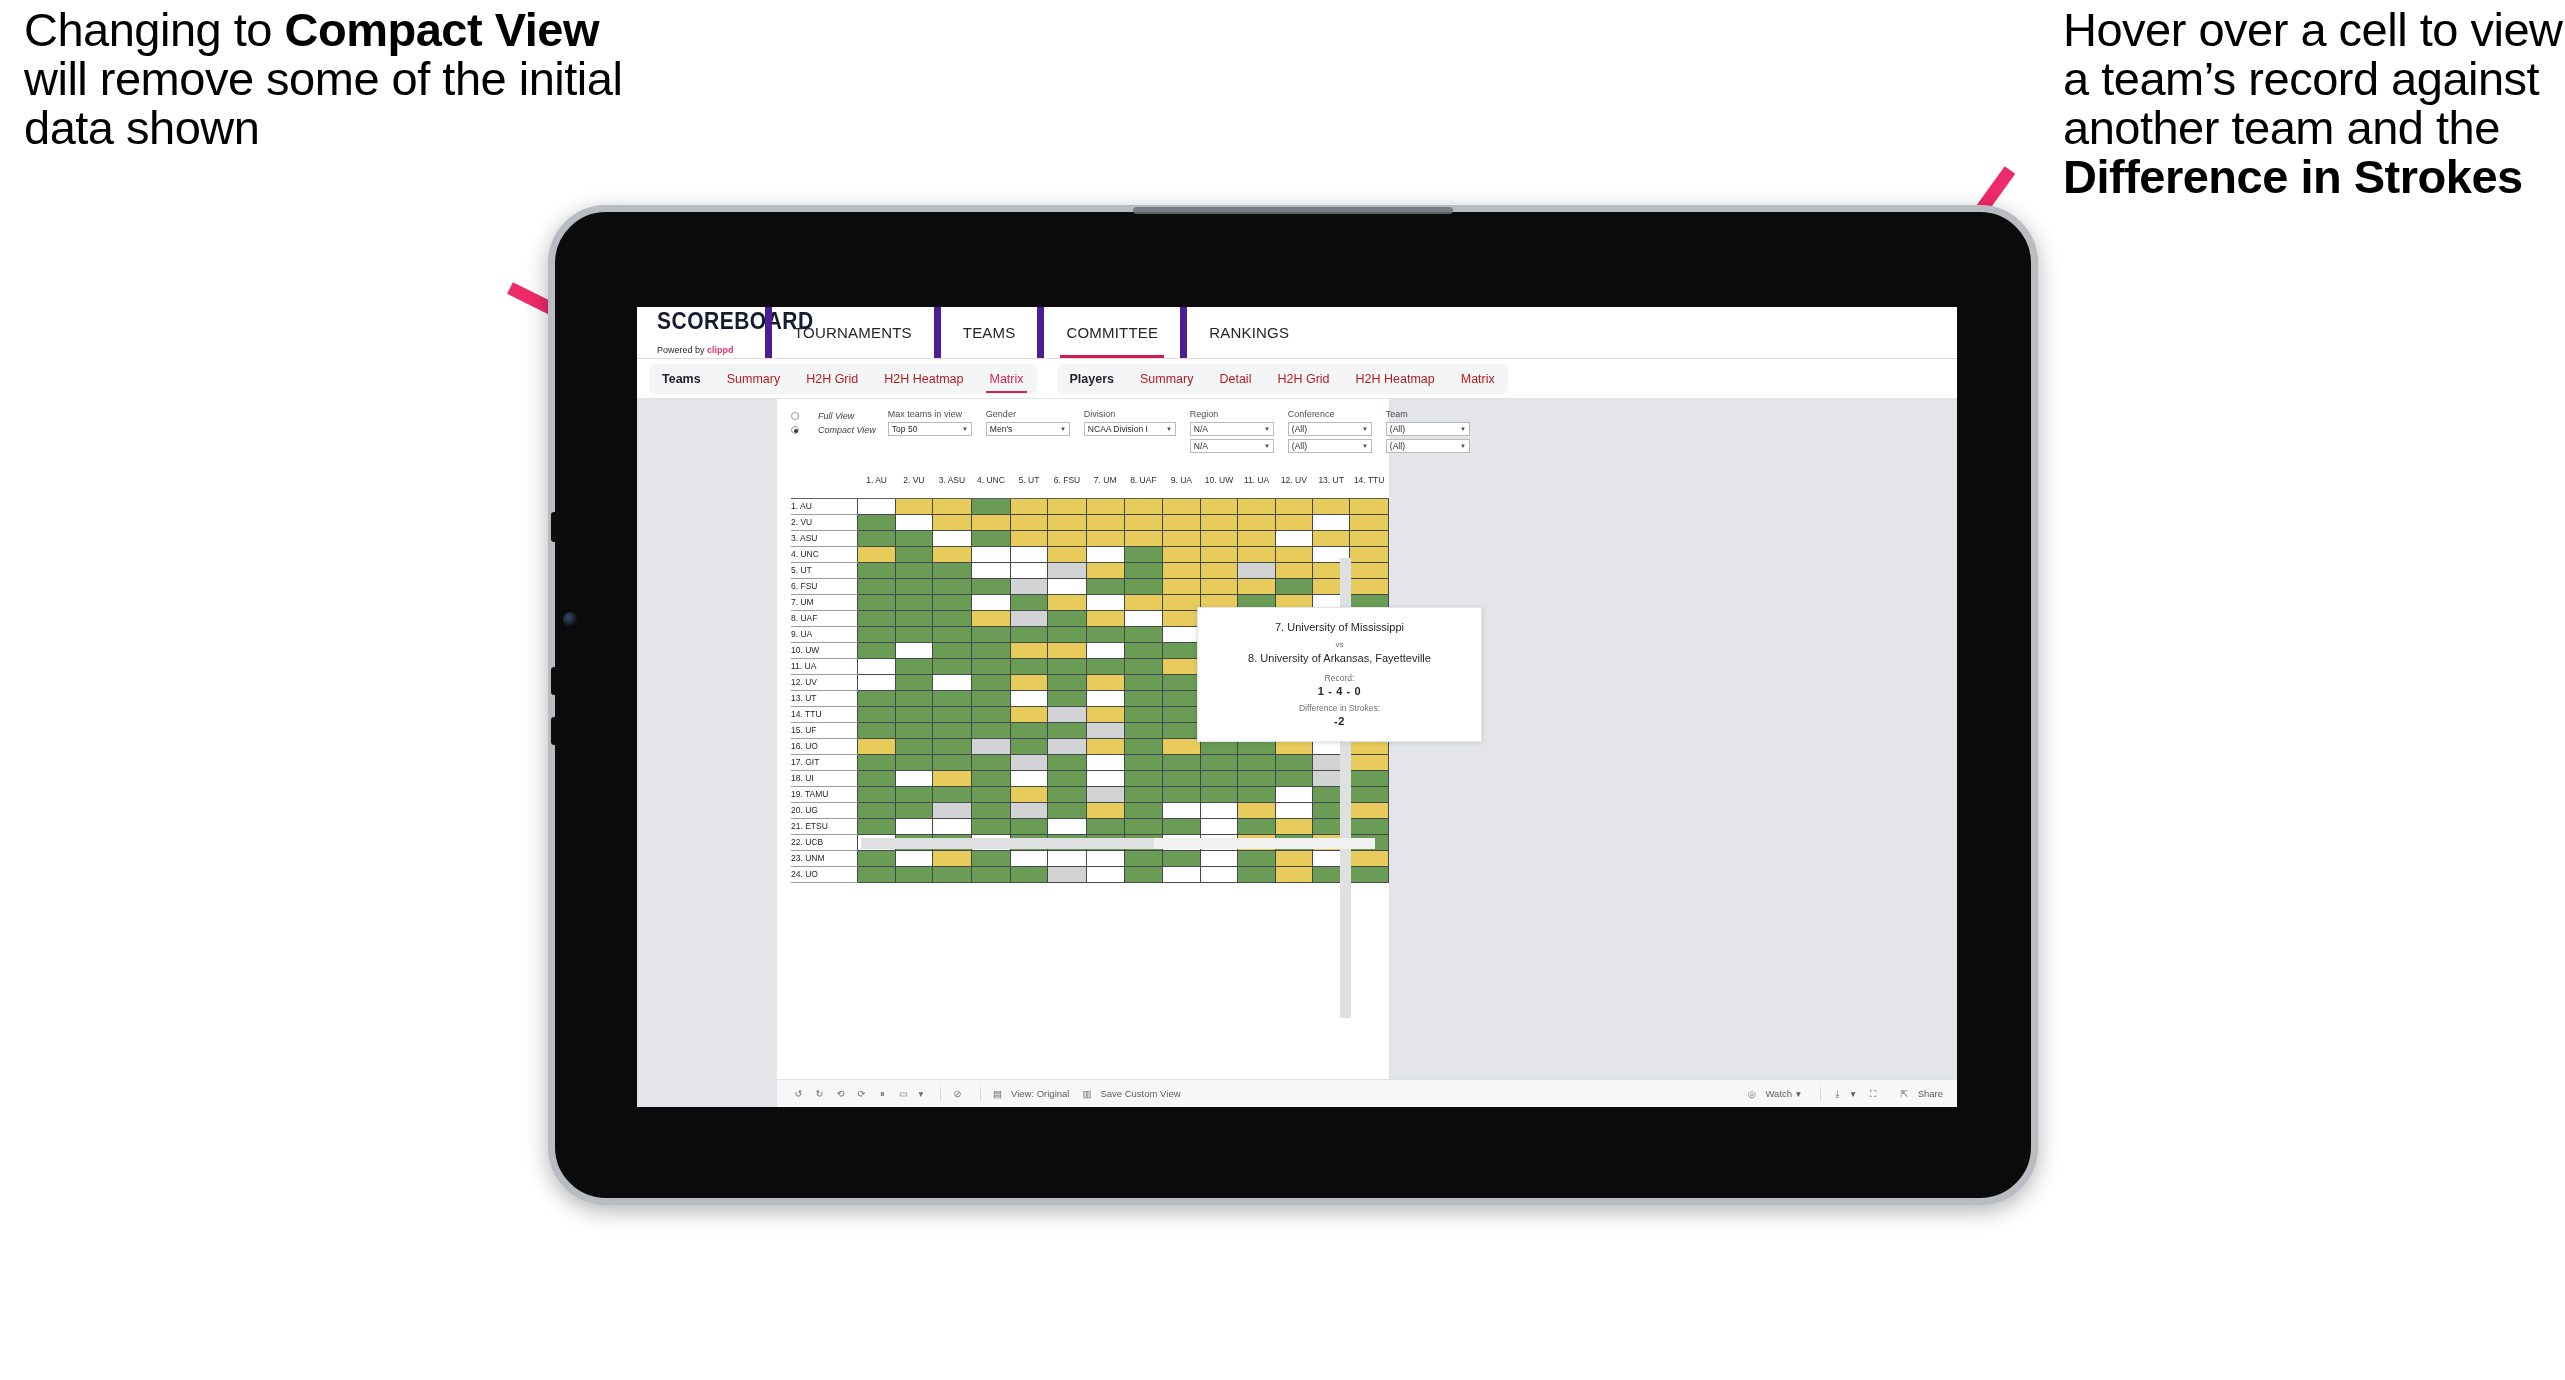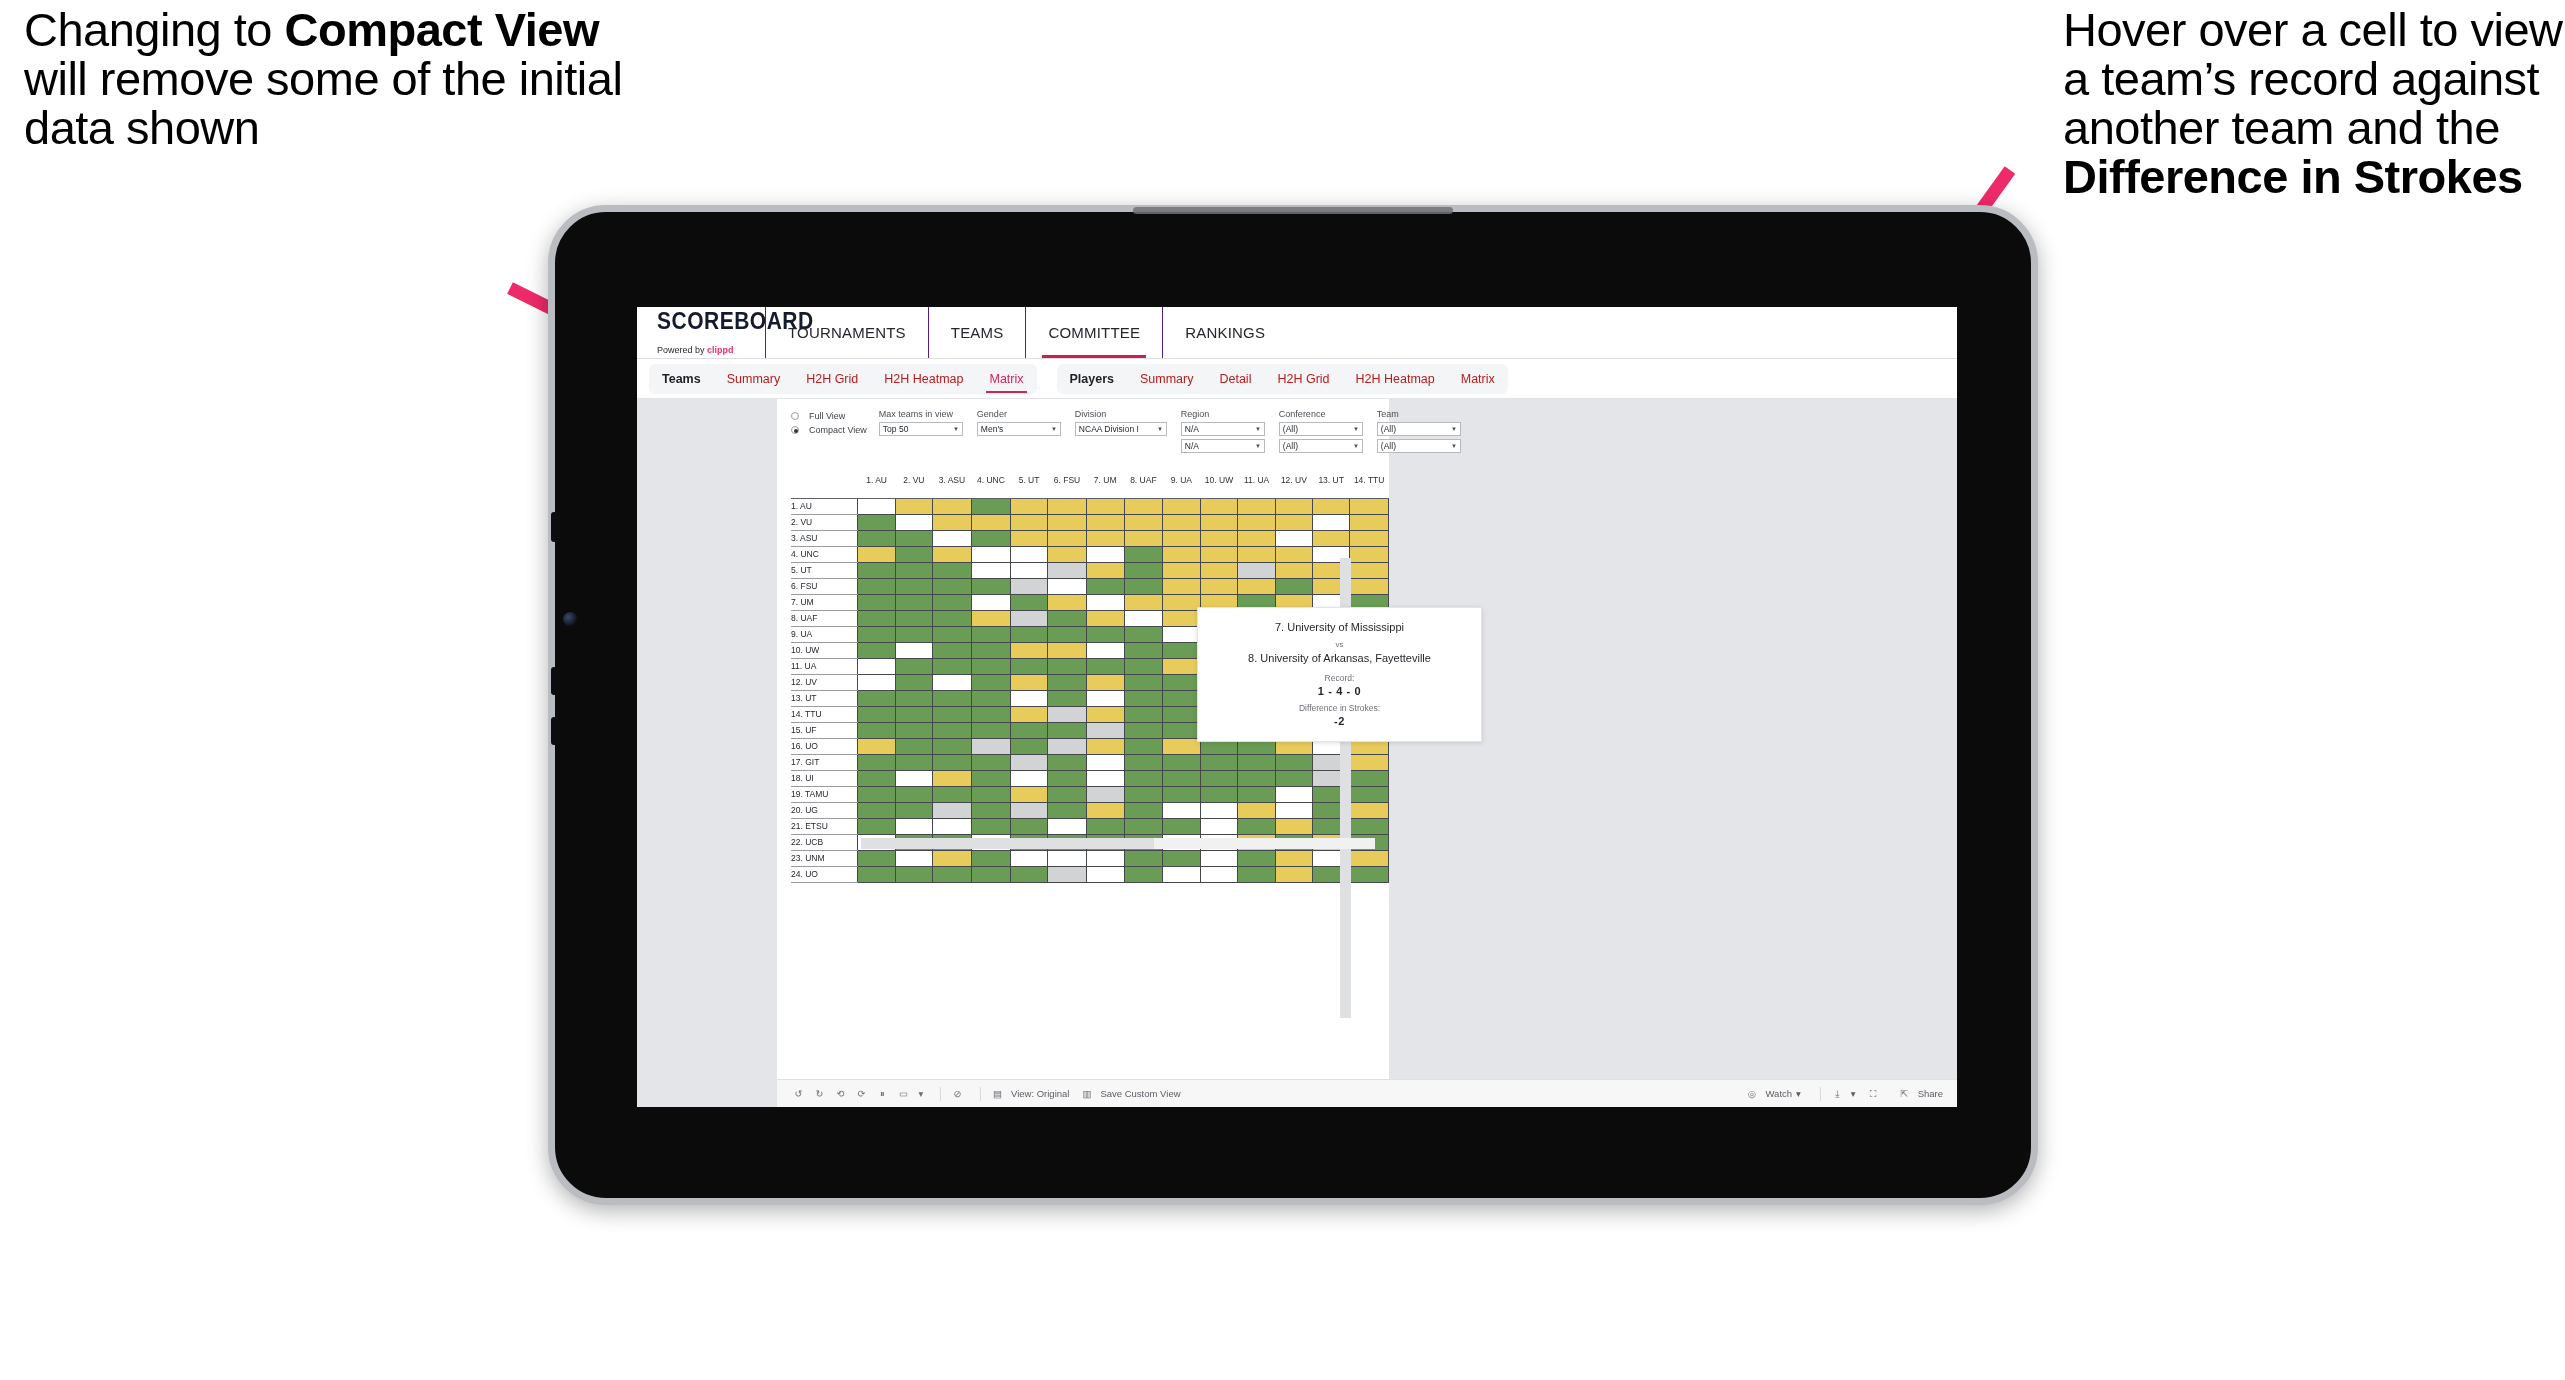--- a/index.html
+++ b/index.html
@@ -68,21 +68,21 @@
     font-weight: 800; font-size: 21px; letter-spacing: .5px;
     color:#141b2e; line-height:1;
     transform: scaleY(1.18); transform-origin: left center;
   }
   .brand-sub { font-size: 9px; color:#2a2a2a; margin-top:14px; }
   .brand-sub em { font-style: normal; color:#e8336e; font-weight:700; }
   .mainnav { display:flex; align-items:stretch; height:100%; }
   .mainnav-item {
     display:flex; align-items:center; padding: 0 22px;
     font-size: 15px; color:#23262b; letter-spacing:.2px;
-    border-left: 1px solid #4c1d95; position:relative;
+    border-left: 7px solid #4c1d95; position:relative;
     height:100%;
   }
   .mainnav-item.active:after {
     content:""; position:absolute; left:16px; right:16px; bottom:0; height:3px; background:#c8214b;
   }
 
   
   #subtabs {
     height: 40px; background:#fff; display:flex; align-items:center;
     padding-left: 12px; gap: 0px; border-bottom: 1px solid #e2e3e6;
@@ -114,21 +114,21 @@
   #filters { display:flex; padding: 10px 0 6px 14px; gap: 0px; font-size: 9px; color:#3f4348; }
   .fgroup { margin-right: 14px; }
   .flabel { font-size: 9px; color:#4a4e53; margin-bottom: 3px; white-space:nowrap; }
   .fselect {
     border:1px solid #b7babd; background:#fff; height:14px; width:84px;
     display:flex; align-items:center; justify-content:space-between;
     padding: 4px 3px; font-size: 8.5px; color:#26292d; margin-bottom:3px;
   }
   .fselect .caret { font-size:6px; color:#4a4e53; }
   .radiowrap { margin-right: 12px; padding-top:2px; }
-  .radio-line { display:flex; align-items:center; gap:10px; margin-bottom:4px; font-size:9px; color:#3b3f44; white-space:nowrap;}
+  .radio-line { display:flex; align-items:center; gap:19px; margin-bottom:4px; font-size:9px; color:#3b3f44; white-space:nowrap;font-style:italic;}
   .radio {
     width:8px; height:8px; border-radius:50%; border:1px solid #9a9da1; background:#fff;
     display:inline-block; position:relative; flex:0 0 auto;
   }
   .radio.on:after {
     content:""; position:absolute; left:2px; top:2px; width:4px; height:4px; border-radius:50%; background:#33373c;
   }
 
   
   #matrix-wrap { position:relative; padding-left: 14px; }

